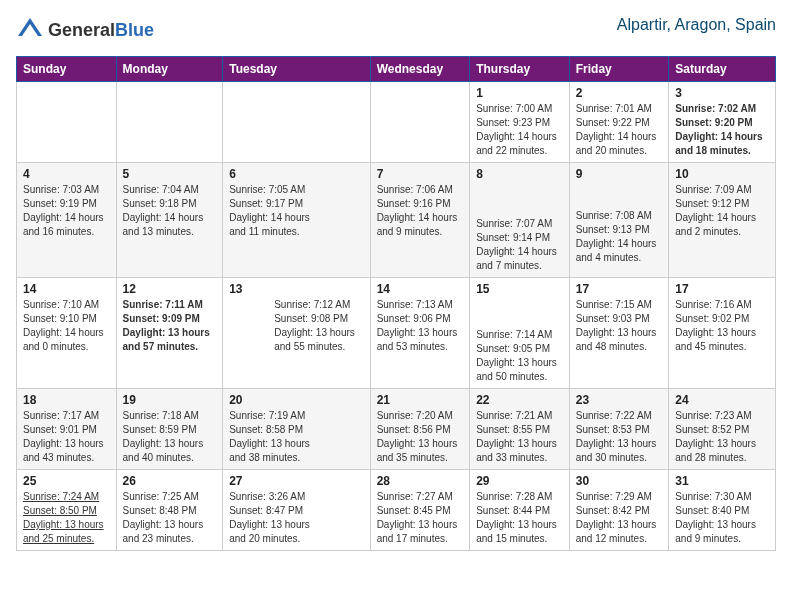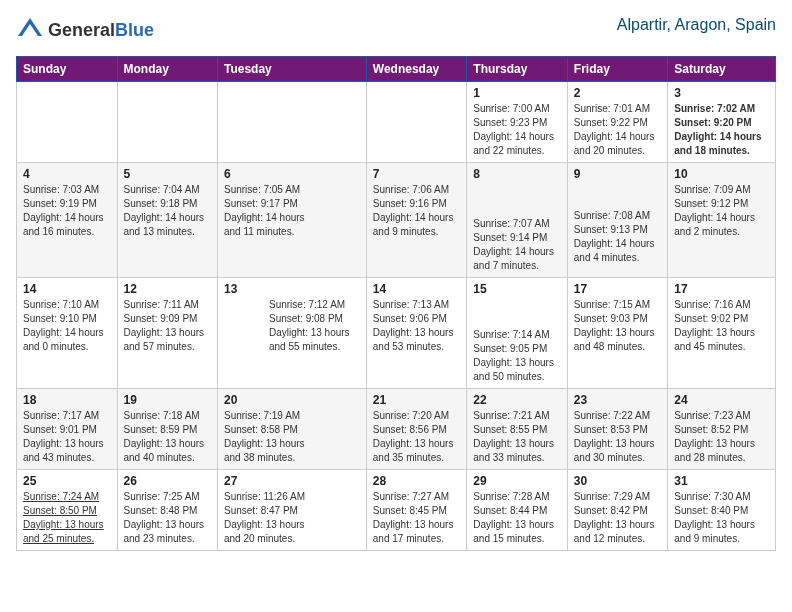--- a/index.html
+++ b/index.html
@@ -201,21 +201,21 @@
       <tr>
         <td>
           <div class="day-number">14</div>
           <div class="day-info" style="white-space: pre-line;">Sunrise: 7:10 AM
 Sunset: 9:10 PM
 Daylight: 14 hours
 and 0 minutes.</div>
         </td>
         <td>
           <div class="day-number">12</div>
-          <div class="day-info" style="white-space: pre-line;">Sunrise: 7:11 AM
+          <div class="day-info" style="white-space: pre-line; font-weight: bold;">Sunrise: 7:11 AM
 Sunset: 9:09 PM
 Daylight: 13 hours
 and 57 minutes.</div>
         </td>
         <td>
           <div class="day-number">13</div>
           <div class="day-info" style="white-space: pre-line; margin-left: 45px;">Sunrise: 7:12 AM
 Sunset: 9:08 PM
 Daylight: 13 hours
 and 55 minutes.</div>
@@ -310,21 +310,21 @@
         </td>
         <td>
           <div class="day-number">26</div>
           <div class="day-info" style="white-space: pre-line;">Sunrise: 7:25 AM
 Sunset: 8:48 PM
 Daylight: 13 hours
 and 23 minutes.</div>
         </td>
         <td>
           <div class="day-number">27</div>
-          <div class="day-info" style="white-space: pre-line;">Sunrise: 11:26 AM
+          <div class="day-info" style="white-space: pre-line;">Sunrise: 3:26 AM
 Sunset: 8:47 PM
 Daylight: 13 hours
 and 20 minutes.</div>
         </td>
         <td>
           <div class="day-number">28</div>
           <div class="day-info" style="white-space: pre-line;">Sunrise: 7:27 AM
 Sunset: 8:45 PM
 Daylight: 13 hours
 and 17 minutes.</div>

